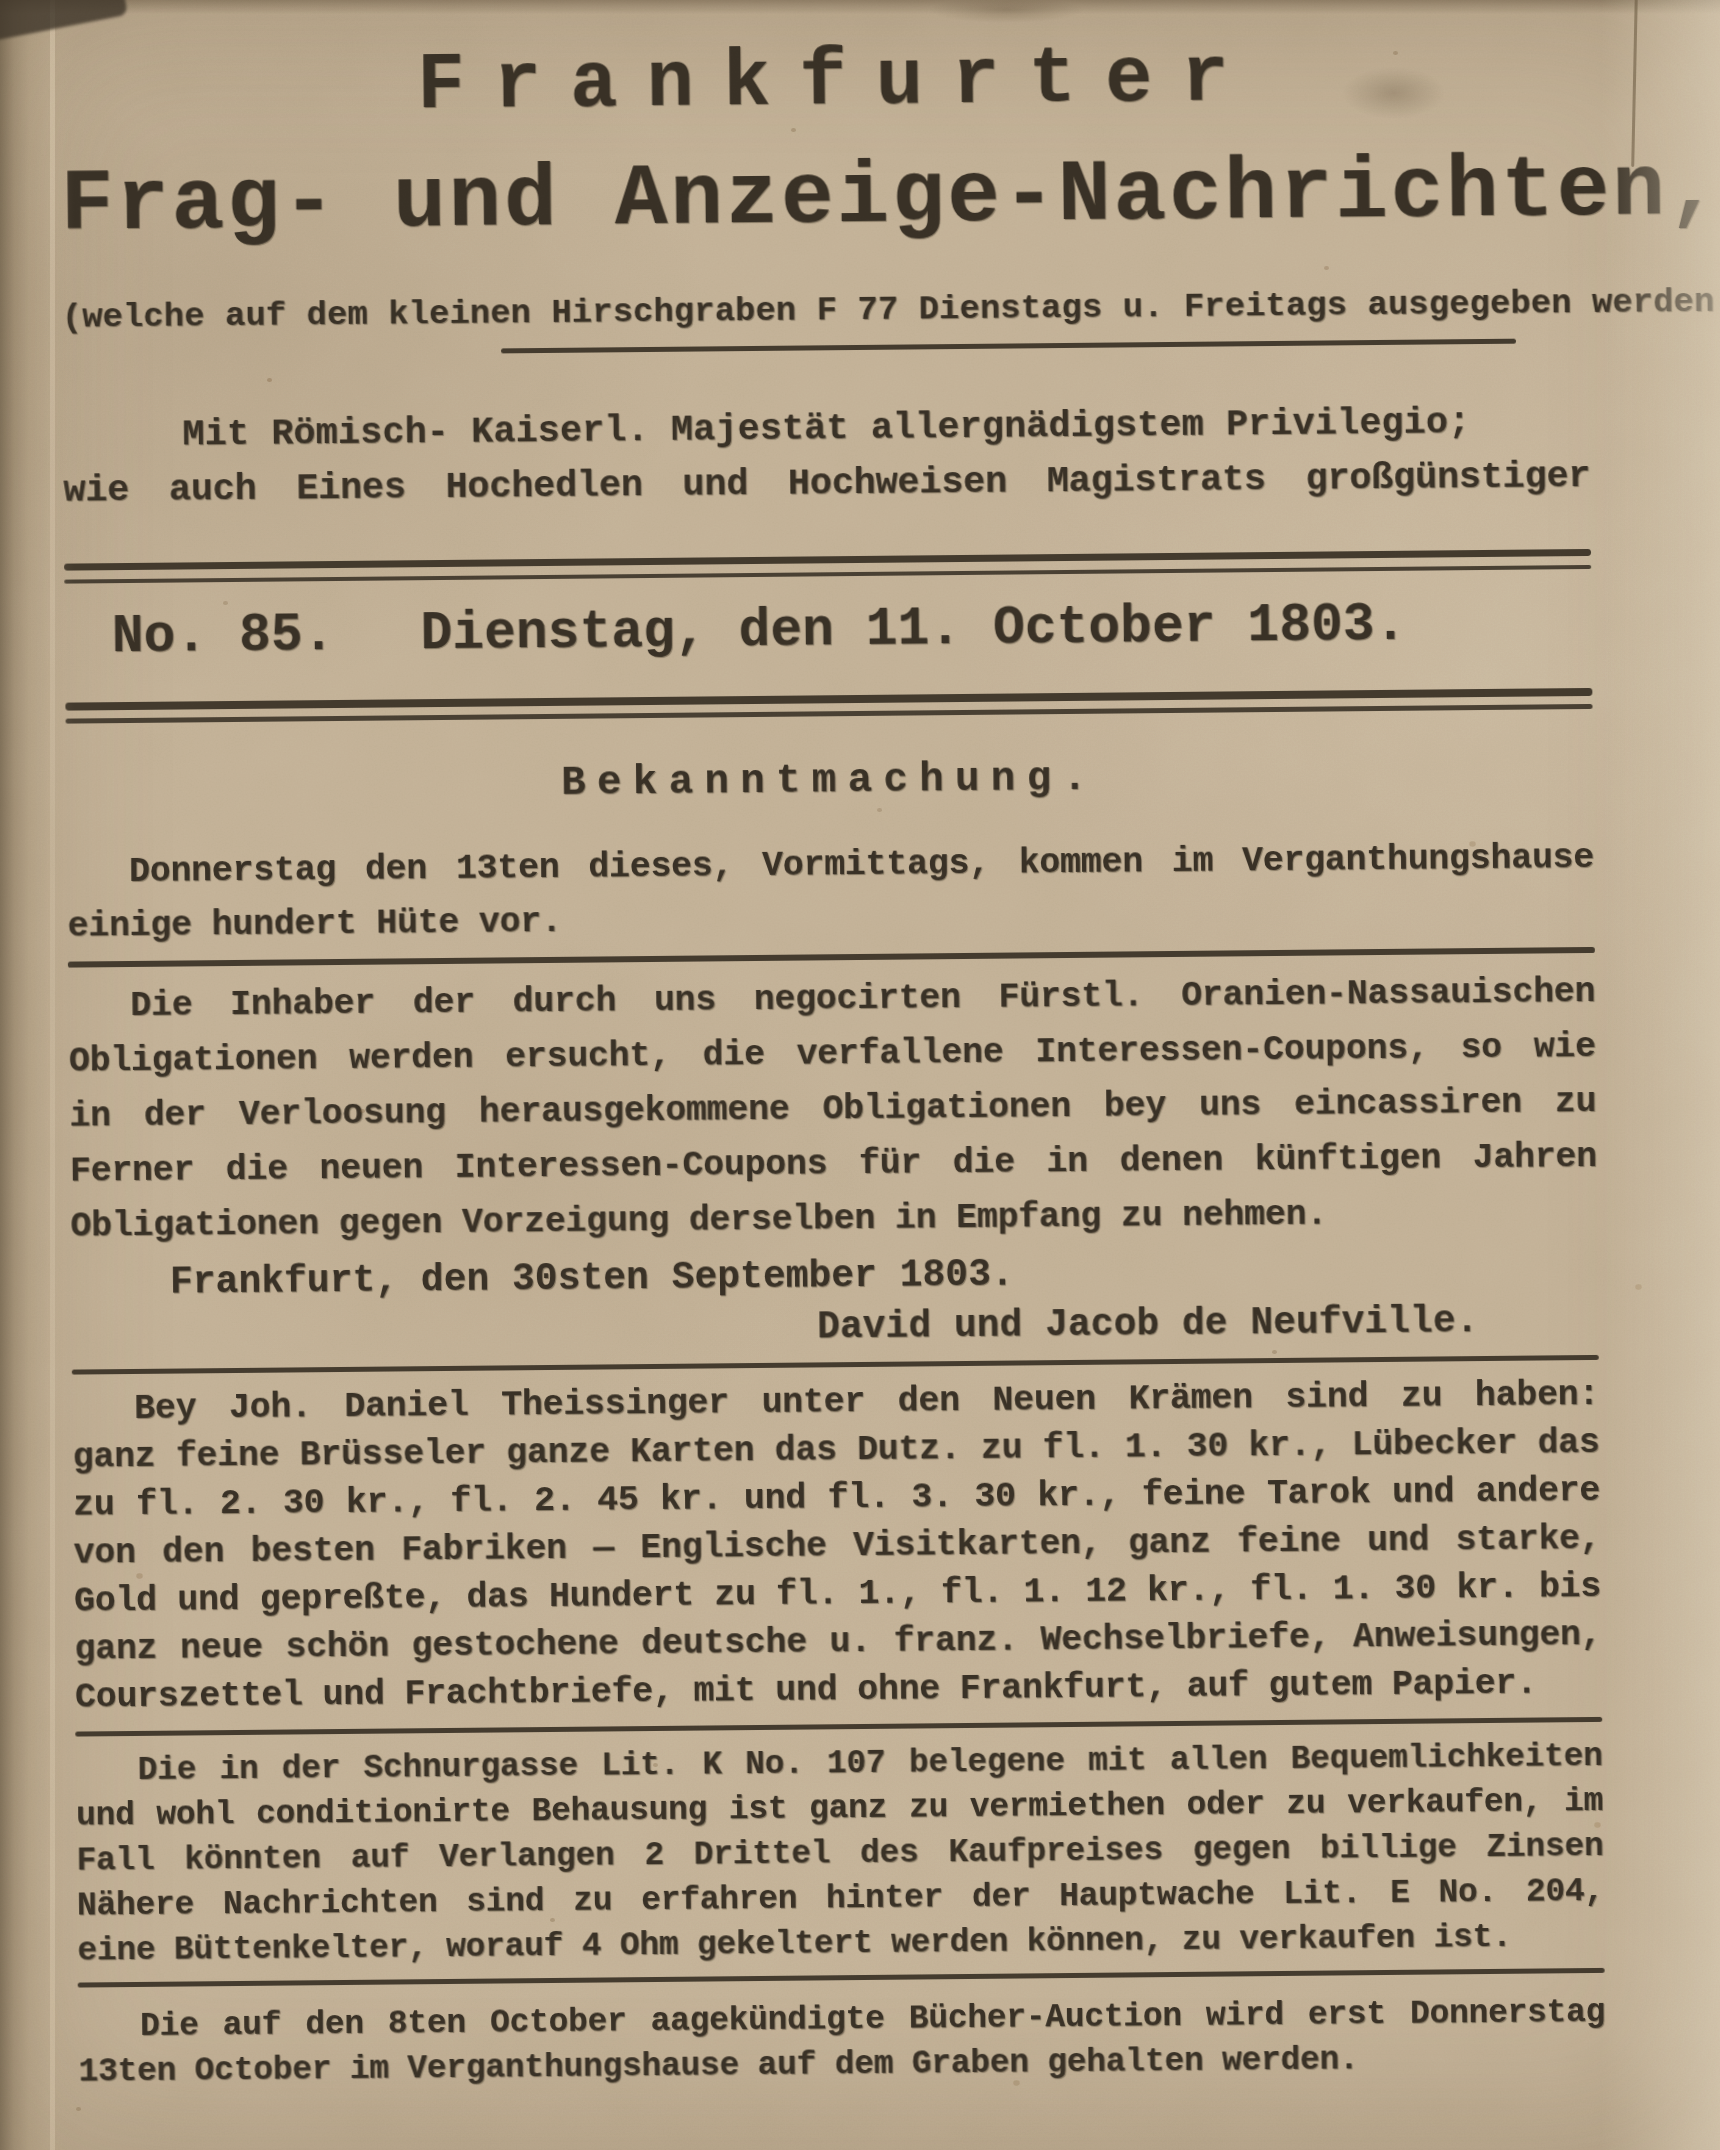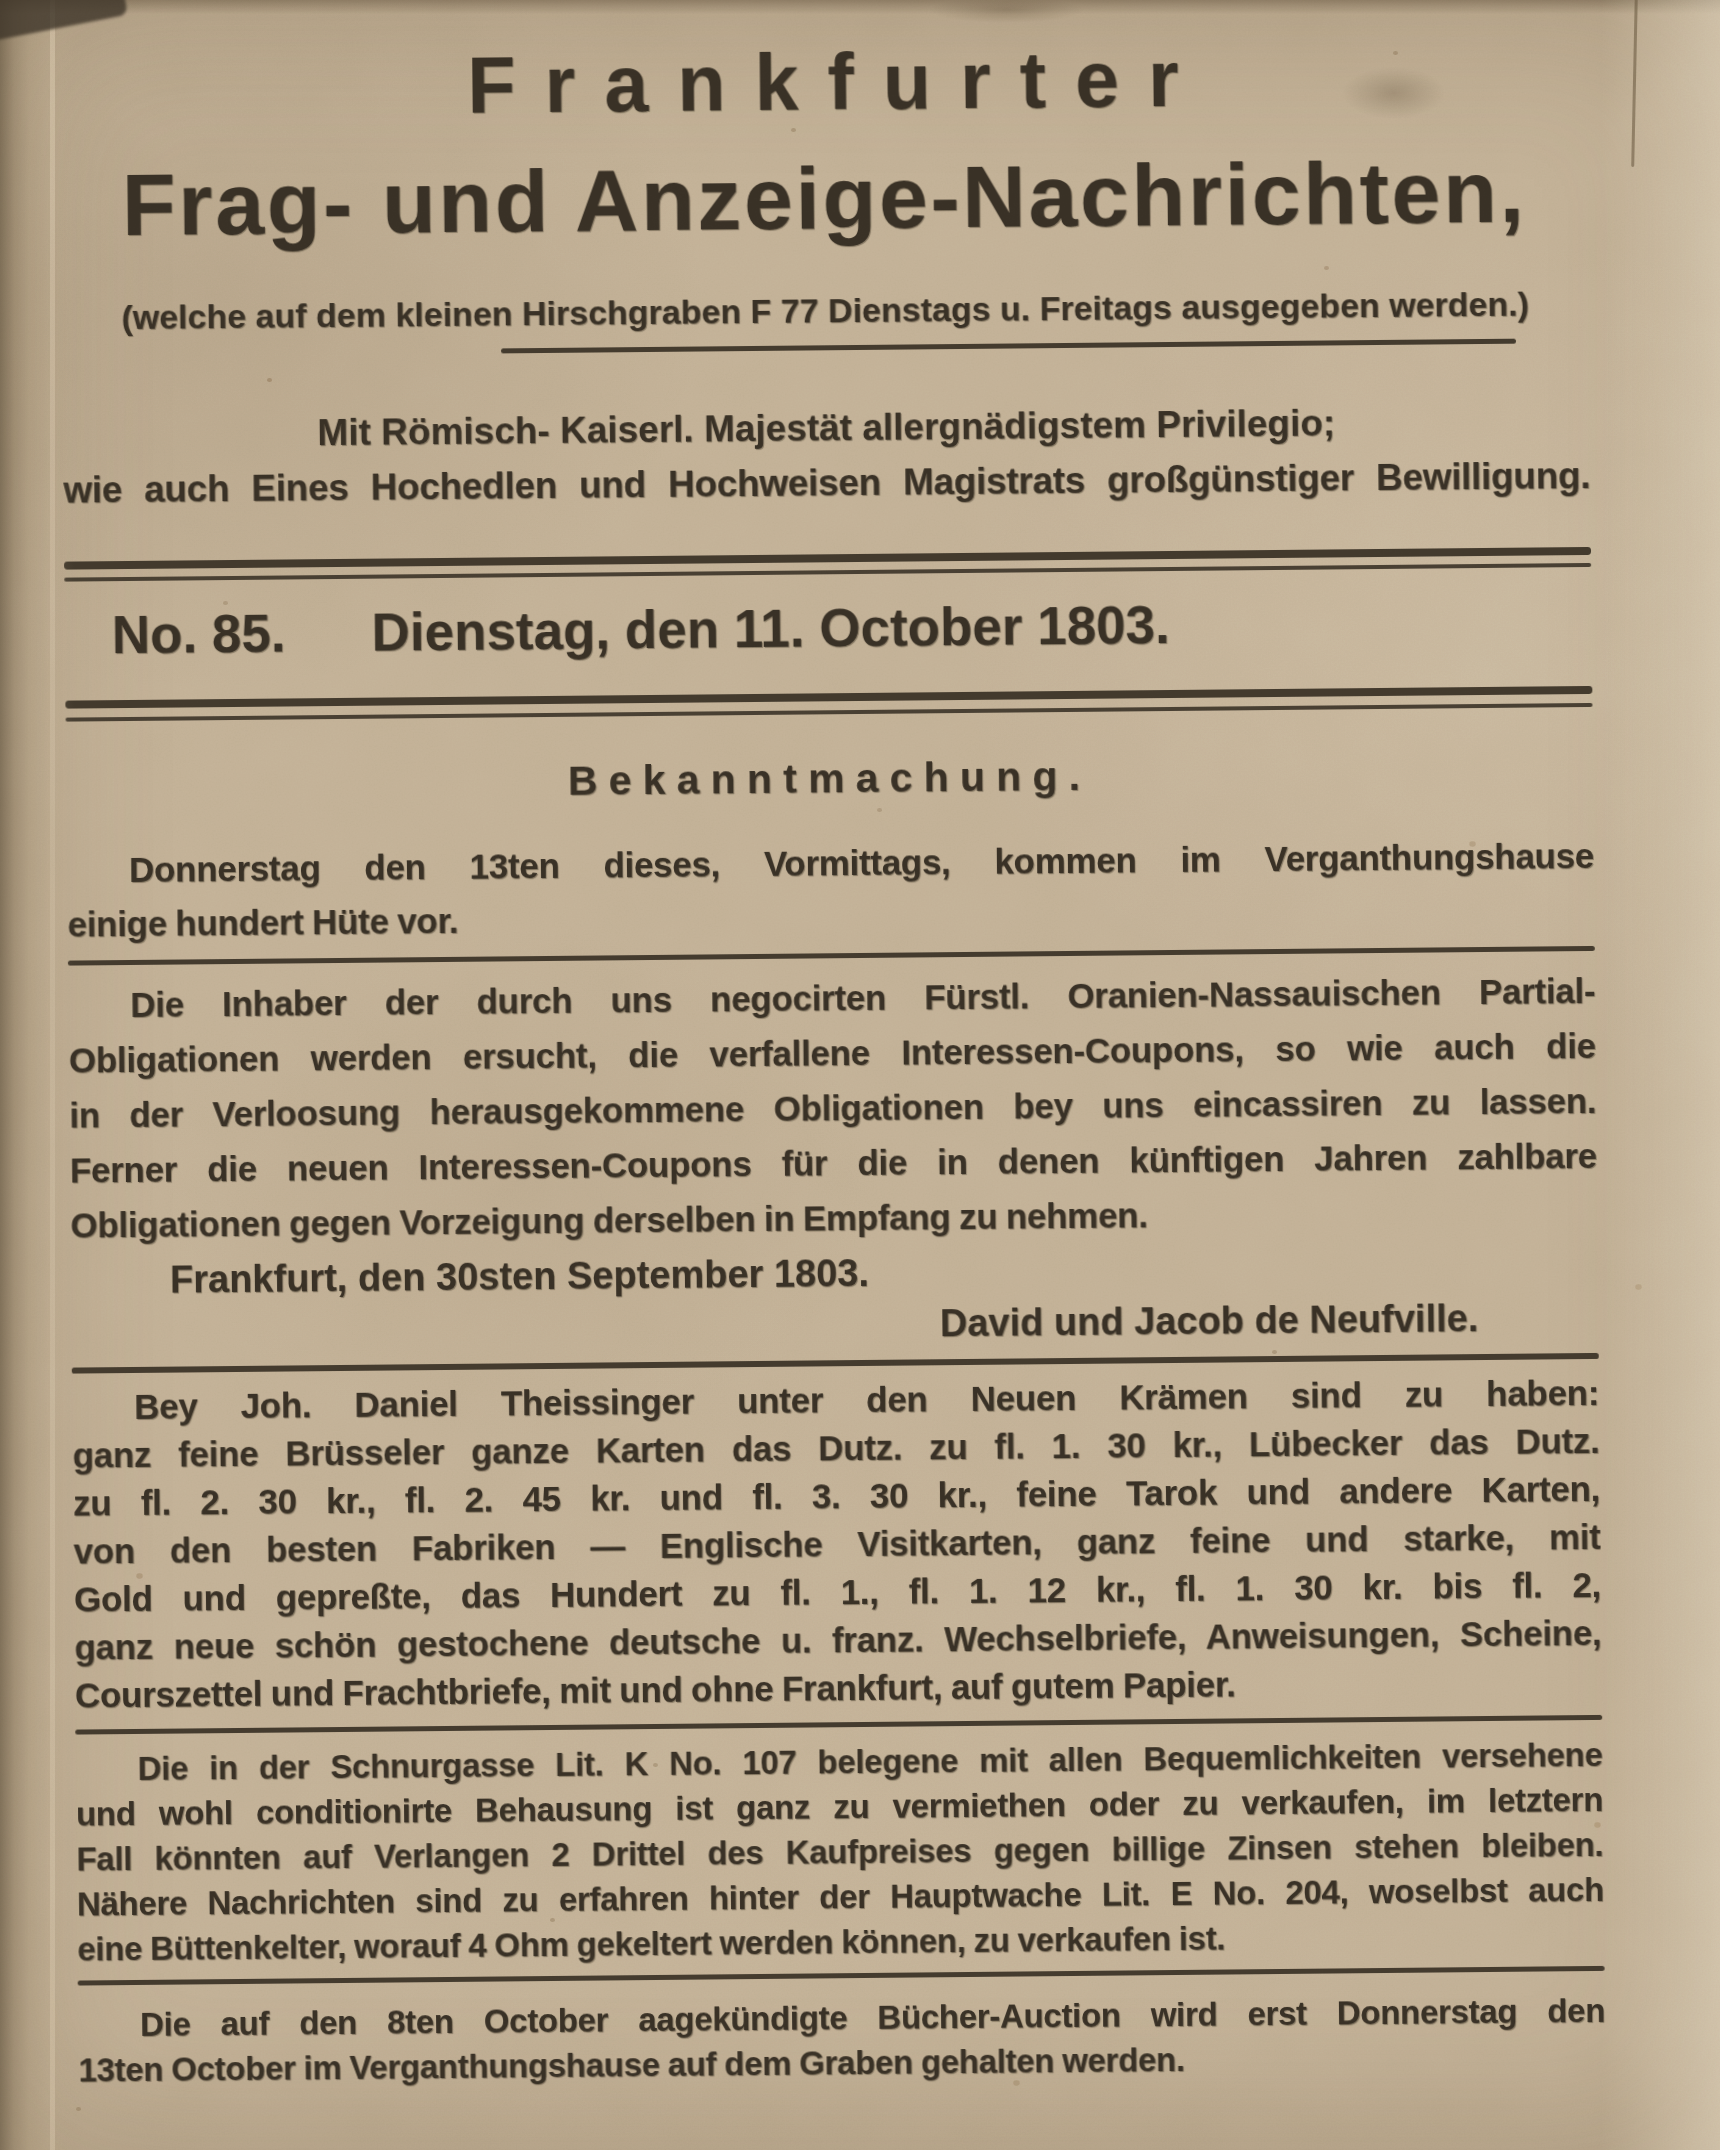--- a/index.html
+++ b/index.html
@@ -6,21 +6,21 @@
   html,body{margin:0;padding:0;background:#141008;}
   .scan{
     position:relative;width:1721px;height:2151px;overflow:hidden;
     background:
       radial-gradient(774px 602px at 12% 14%, rgba(122,102,74,.14), transparent 65%),
       radial-gradient(946px 688px at 88% 30%, rgba(235,224,202,.18), transparent 60%),
       radial-gradient(860px 774px at 50% 85%, rgba(206,190,162,.25), transparent 70%),
       radial-gradient(602px 430px at 30% 55%, rgba(150,128,98,.10), transparent 60%),
       #c7b69c;
     box-shadow: inset 0 0 138px 34px rgba(98,78,52,.22);
-    font-family:Liberation Sans, sans-serif;
+    font-family:Liberation Mono, monospace;
     font-weight:700;
     color:#3a3227;
   }
   
   .fold-left{position:absolute;left:0;top:0;bottom:0;width:74px;z-index:3;pointer-events:none;
     background:linear-gradient(90deg, rgba(96,82,60,.60) 0px, rgba(133,116,90,.42) 13.8px,
       rgba(168,150,120,.28) 29px, rgba(196,178,148,.14) 48px, rgba(196,178,148,0) 74px);}
   .fold-crease{position:absolute;left:50px;top:0;bottom:0;width:5.2px;z-index:3;pointer-events:none;
     background:linear-gradient(180deg, rgba(238,224,198,.38), rgba(238,224,198,.18) 40%, rgba(238,224,198,.30));}
   .corner-mark{position:absolute;left:-22.4px;top:-26px;width:146px;height:55px;z-index:4;

